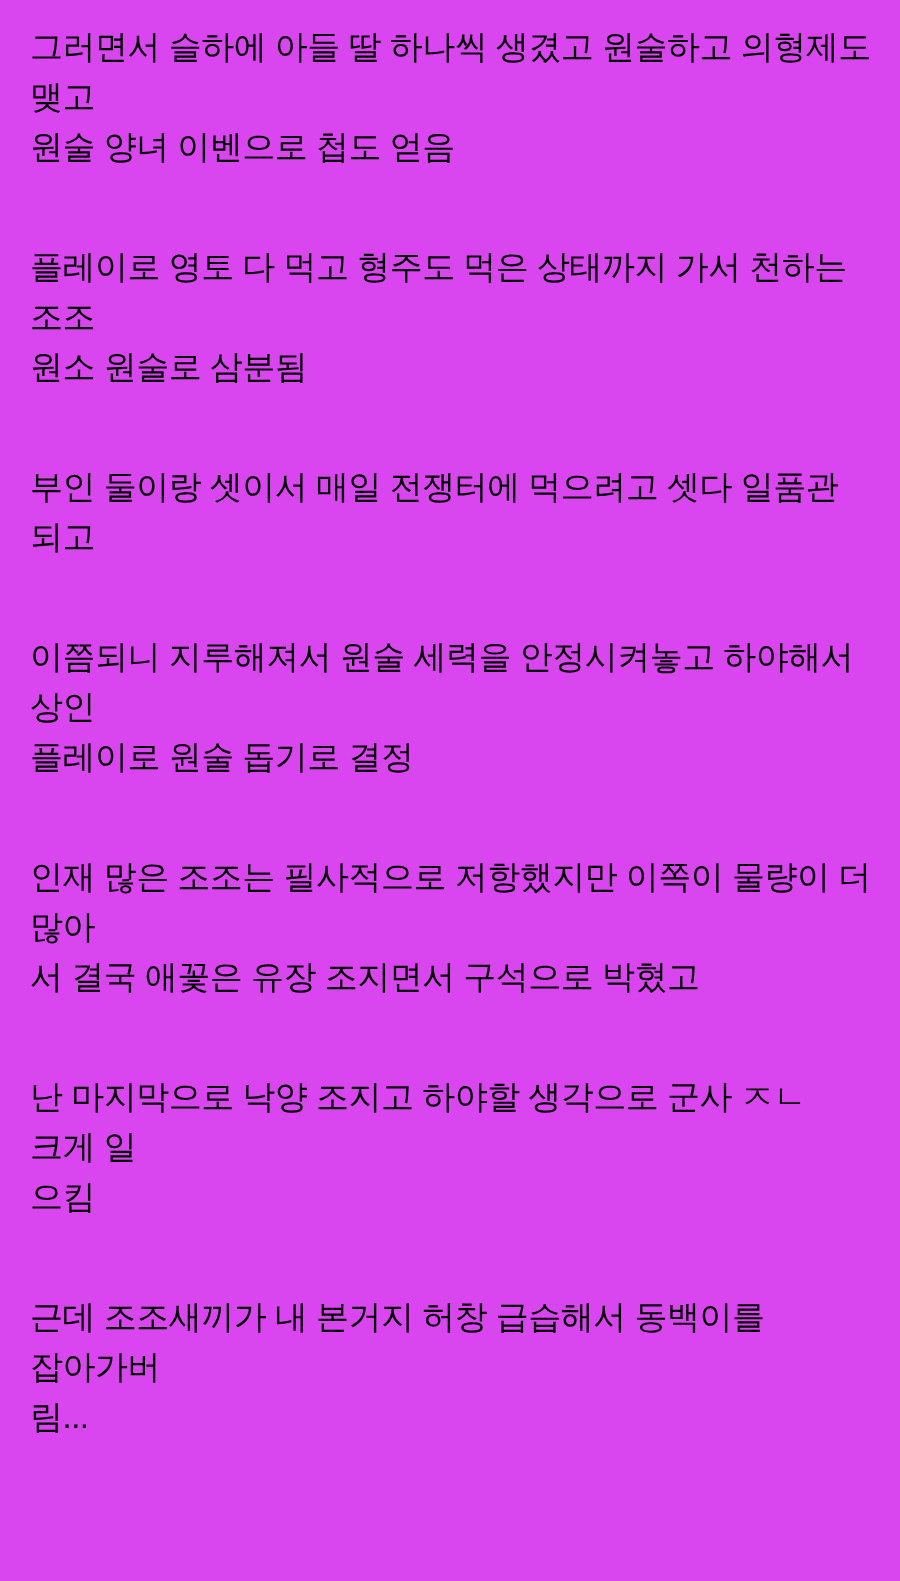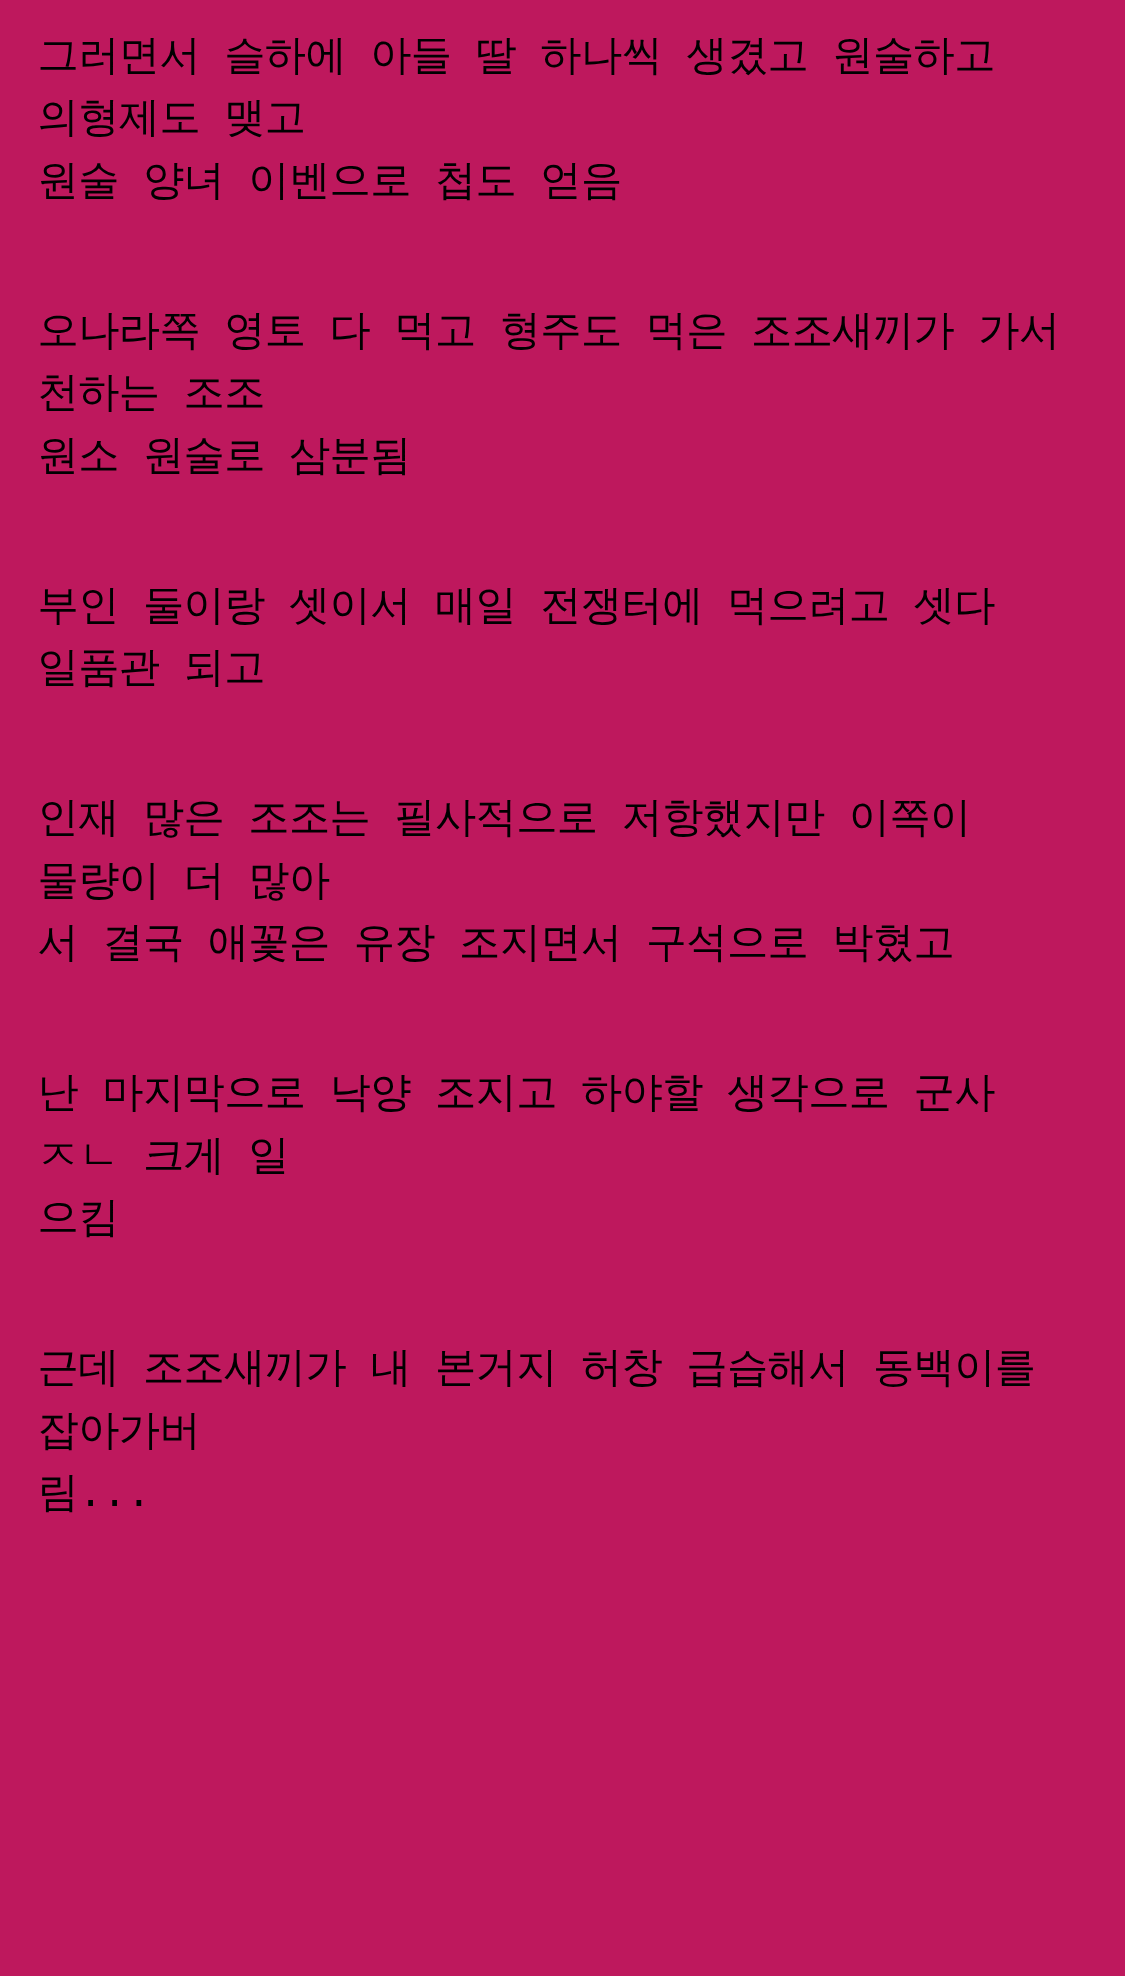--- a/index.html
+++ b/index.html
@@ -11,22 +11,21 @@
     width: 900px;
     height: 1581px;
     overflow: hidden;
     font-family: "Liberation Sans", sans-serif;
   }
   .page {
     box-sizing: border-box;
     width: 900px;
     height: 1581px;
     padding: 22px 28px 0 30px;
-    background: #be185d;
-    font-family: Liberation Mono, monospace;
+    background: #d946ef;
   }
   .para {
     margin: 0 0 70px 0;
     font-size: 33px;
     line-height: 50px;
     font-weight: 400;
     color: #000000;
     letter-spacing: -0.5px;
     white-space: pre-line; 
     word-break: keep-all;
@@ -34,23 +33,25 @@
   .para:last-child {
     margin-bottom: 18px;
   }
 </style>
 </head>
 <body>
 
 <div class="page">
   <p class="para">그러면서 슬하에 아들 딸 하나씩 생겼고 원술하고 의형제도 맺고
 원술 양녀 이벤으로 첩도 얻음</p>
-  <p class="para">오나라쪽 영토 다 먹고 형주도 먹은 조조새끼가 가서 천하는 조조
+  <p class="para">플레이로 영토 다 먹고 형주도 먹은 상태까지 가서 천하는 조조
 원소 원술로 삼분됨</p>
   <p class="para">부인 둘이랑 셋이서 매일 전쟁터에 먹으려고 셋다 일품관 되고</p>
+  <p class="para">이쯤되니 지루해져서 원술 세력을 안정시켜놓고 하야해서 상인
+플레이로 원술 돕기로 결정</p>
   <p class="para">인재 많은 조조는 필사적으로 저항했지만 이쪽이 물량이 더 많아
 서 결국 애꽃은 유장 조지면서 구석으로 박혔고</p>
   <p class="para">난 마지막으로 낙양 조지고 하야할 생각으로 군사 ㅈㄴ 크게 일
 으킴</p>
   <p class="para">근데 조조새끼가 내 본거지 허창 급습해서 동백이를 잡아가버
 림...</p>
 
 </div>
 
 </body></html>

